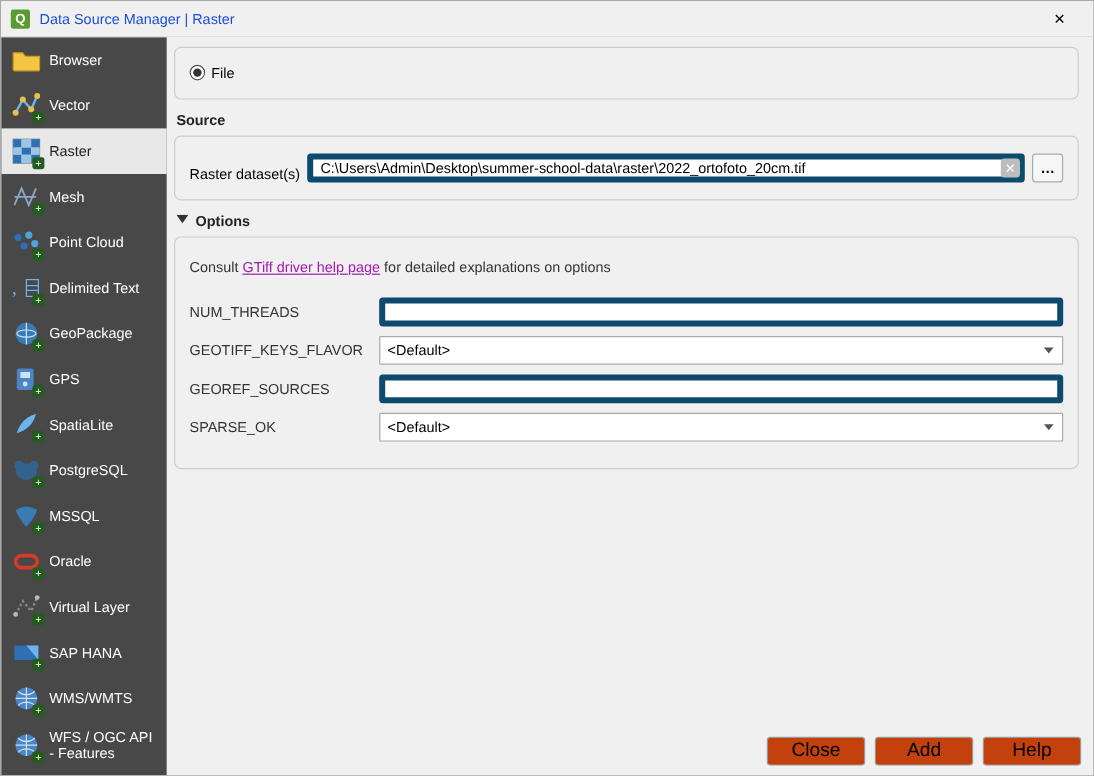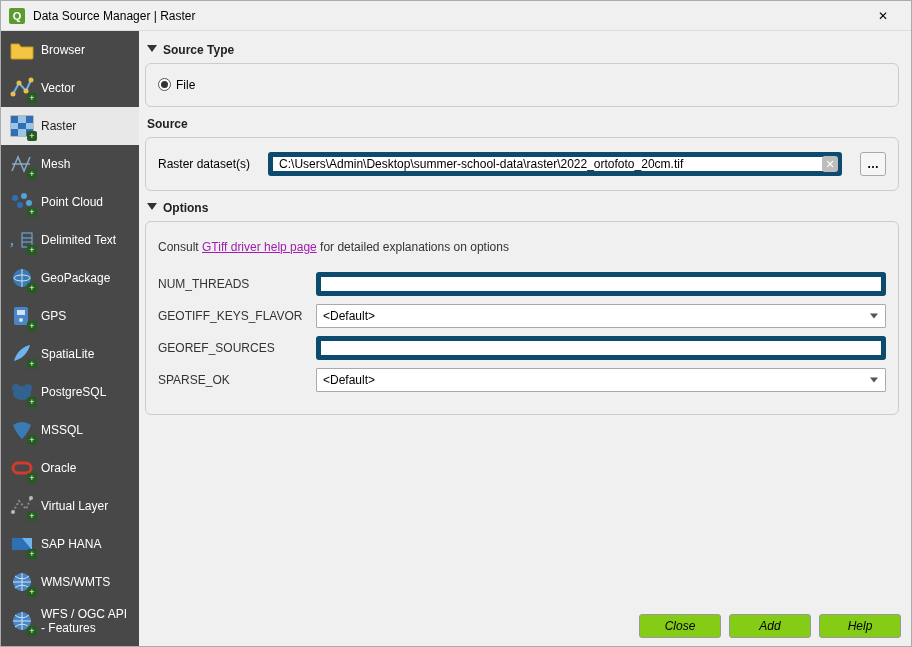--- a/index.html
+++ b/index.html
@@ -1,53 +1,53 @@
 <!DOCTYPE html>
 <html><head>
 <meta charset="utf-8">
 <style>
   * { box-sizing: border-box; margin: 0; padding: 0; }
   body { font-family: "Segoe UI", Tahoma, sans-serif; font-size: 12px; background: #f0f0f0; overflow: hidden; }
   .window { width: 912px; height: 647px; background: #f0f0f0; border: 1px solid #aaa; display: flex; flex-direction: column; }
   .titlebar { height: 30px; display: flex; align-items: center; padding: 0 8px; background: #f0f0f0; border-bottom: 1px solid #ddd; }
   .titlebar .app-icon { width: 16px; height: 16px; background: #5b9b2f; border-radius: 2px; display: flex; align-items: center; justify-content: center; color: #fff; font-weight: bold; font-size: 11px; }
-  .titlebar .title-text { margin-left: 8px; font-size: 12px; color: #000000; }
+  .titlebar .title-text { margin-left: 8px; font-size: 12px; color: #1d4ed8; }
   .titlebar .close { margin-left: auto; width: 40px; height: 28px; display: flex; align-items: center; justify-content: center; cursor: pointer; }
   .body { flex: 1; display: flex; overflow: hidden; }
   .sidebar { width: 138px; background: #484848; color: #fff; overflow-y: auto; }
   .sidebar-item { display: flex; align-items: center; height: 38px; padding: 0 8px; cursor: pointer; font-size: 12px; white-space: normal; line-height: 1.2; }
   .sidebar-item.tall { height: 40px; }
   .sidebar-item.selected { background: #e8e8e8; color: #222; }
   .sidebar-item .icon-box { width: 26px; height: 26px; flex-shrink: 0; margin-right: 6px; display: flex; align-items: center; justify-content: center; position: relative; }
   .icon-plus { position: absolute; right: -2px; bottom: -2px; width: 10px; height: 10px; background: #235c1e; border-radius: 2px; color: #fff; font-size: 9px; line-height: 10px; text-align: center; }
   .main { flex: 1; display: flex; flex-direction: column; background: #f0f0f0; overflow: hidden; }
   .content { flex: 1; overflow-y: auto; padding: 8px 12px 0 6px; }
   .section-head { display: flex; align-items: center; font-weight: bold; font-size: 12px; margin: 4px 0 6px 0; color: #222; }
   .section-head .toggle { width: 14px; height: 14px; margin-right: 4px; display:flex; align-items:center; justify-content:center; cursor:pointer;}
   .groupbox { border: 1px solid #ccc; border-radius: 6px; padding: 14px 12px; background: #f0f0f0; margin-bottom: 10px; }
   .radio-row { display: flex; align-items: center; gap: 16px; }
   .radio { display: flex; gap: 5px; cursor: pointer; }
   .radio-dot { width: 13px; height: 13px; border: 1px solid #555; border-radius: 50%; display:flex; align-items:center; justify-content:center; background:#fff;}
   .radio-dot.checked::after { content:""; width:7px; height:7px; border-radius:50%; background:#333;}
-  .source-row { display:flex; align-items:center; gap:18px; }
+  .source-row { display:flex; align-items:flex-end; gap:6px; }
   .source-row label { white-space: nowrap; }
   .text-input { flex:1; height:24px; border:5px solid #0c4a6e; border-radius:3px; background:#fff; padding: 0 26px 0 6px; font-size:12px; font-family:inherit; position:relative; }
   .input-wrap { flex:1; position:relative; display:flex; }
   .clear-btn { position:absolute; right:4px; top:50%; transform:translateY(-50%); width:16px; height:16px; background:#bdbdbd; border-radius:3px; display:flex; align-items:center; justify-content:center; color:#fff; font-size:11px; cursor:pointer; }
   .browse-btn { width:26px; height:24px; border:1px solid #aaa; border-radius:3px; background:#f6f6f6; cursor:pointer; display:flex; align-items:center; justify-content:center; font-weight:bold;}
   .opt-grid { margin-top:18px; }
   .opt-row { display:flex; align-items:center; margin-bottom:8px; gap:8px; }
   .opt-row .opt-lbl { width:150px; font-size:12px; color:#333; }
   .opt-row .text-input, .opt-row .combo { flex:1; }
   .combo { height:24px; border:1px solid #aaa; border-radius:1px; background:#fff; display:flex; align-items:center; padding:0 22px 0 6px; position:relative; cursor:pointer; font-size:12px;}
   .combo::after { content:""; position:absolute; right:7px; top:50%; width:0; height:0; border-left:4px solid transparent; border-right:4px solid transparent; border-top:5px solid #555; transform:translateY(-50%);}
   .hint { font-size:12px; color:#333; margin: 10px 0 10px 0;}
   .hint a { color:#a21caf; text-decoration: underline; }
   .footer { height:40px; display:flex; align-items:center; justify-content:flex-end; padding: 0 10px; gap:8px; border-top: 0; }
-  .btn { width:82px; height:24px; border:1px solid #999; border-radius:3px; background:#84cc16; cursor:pointer; font-size:12px; display:flex; align-items:center; justify-content:center;font-style:italic;}
+  .btn { width:82px; height:24px; border:1px solid #999; border-radius:3px; background:#c2410c; cursor:pointer; font-size:16px; display:flex; align-items:center; justify-content:center;}
   svg { display:block; }
 </style>
 </head>
 <body>
 
 <div class="window">
 
   <div class="titlebar">
     <div class="app-icon">Q</div>
     <div class="title-text">Data Source Manager | Raster</div>
@@ -228,28 +228,20 @@
             </svg>
             <span class="icon-plus">+</span>
           </span>
           <span>WFS / OGC API - Features</span>
         </div>
       </div>
 
     <div class="main">
       <div class="content">
 
-        <div class="section-head">
-          <span class="toggle">
-            <svg width="10" height="10">
-                <polygon points="0,0 10,0 5,7" fill="#333"></polygon>
-              </svg>
-          </span>
-          <span>Source Type</span>
-        </div>
         <div class="groupbox">
           <div class="radio-row">
             <div class="radio">
               <span class="radio-dot checked"></span>
               <span>File</span>
             </div>
           </div>
         </div>
 
         <div class="section-head" style="margin-top:2px;">

